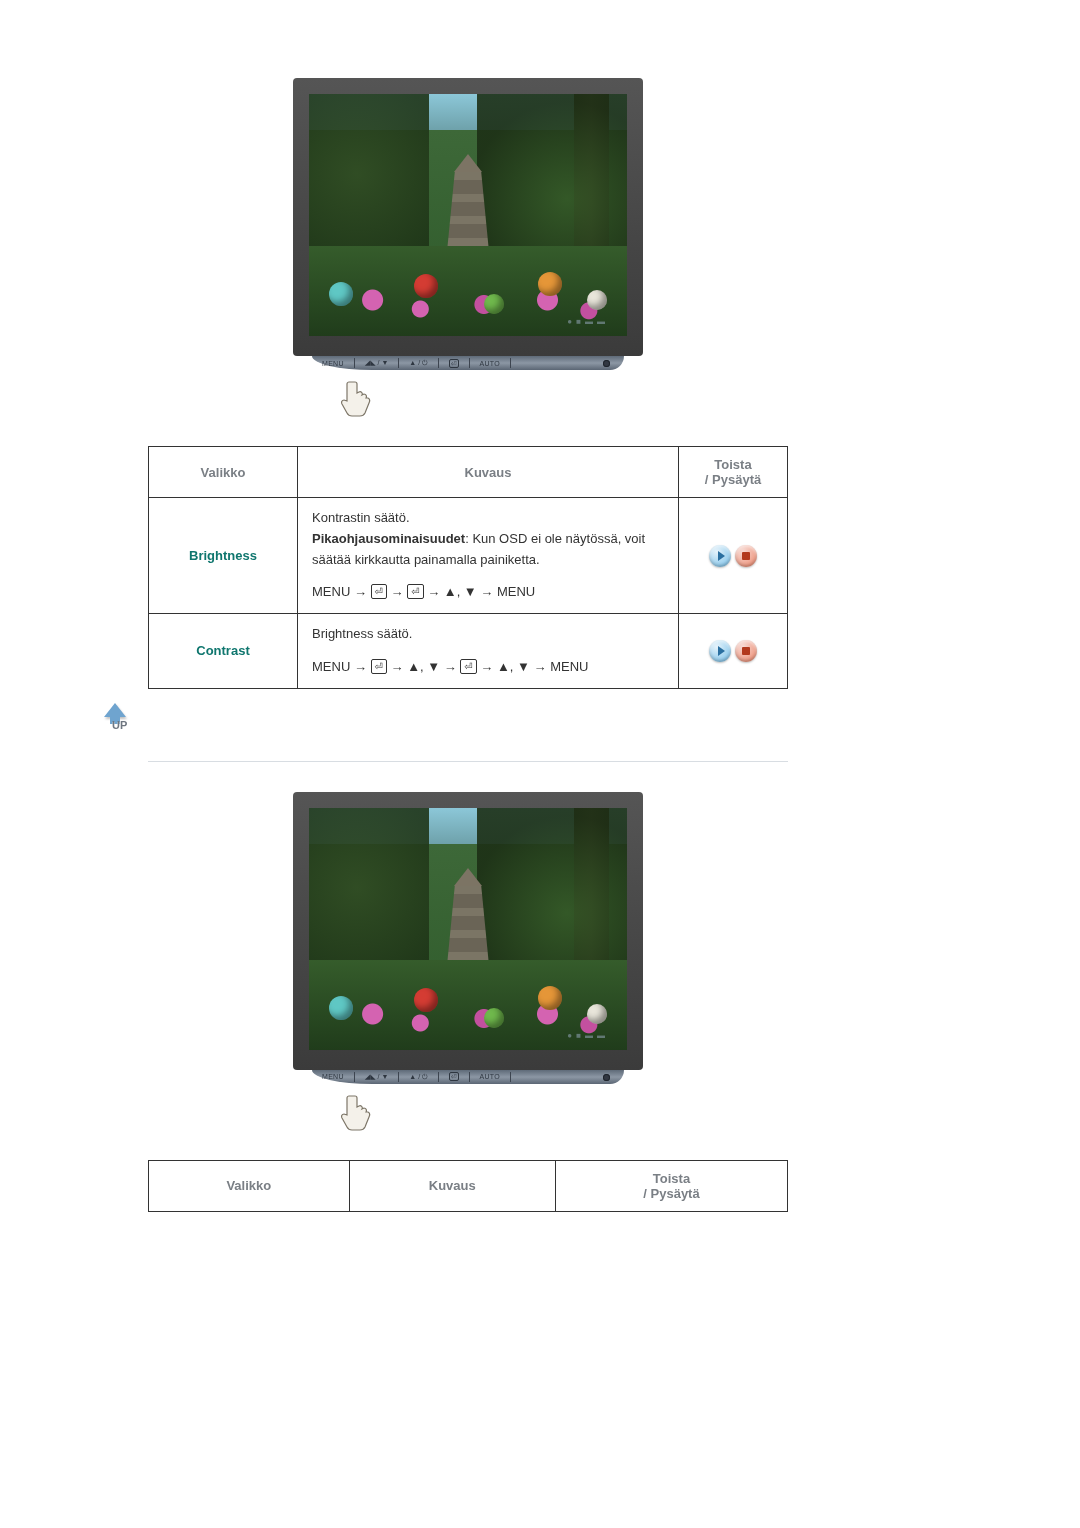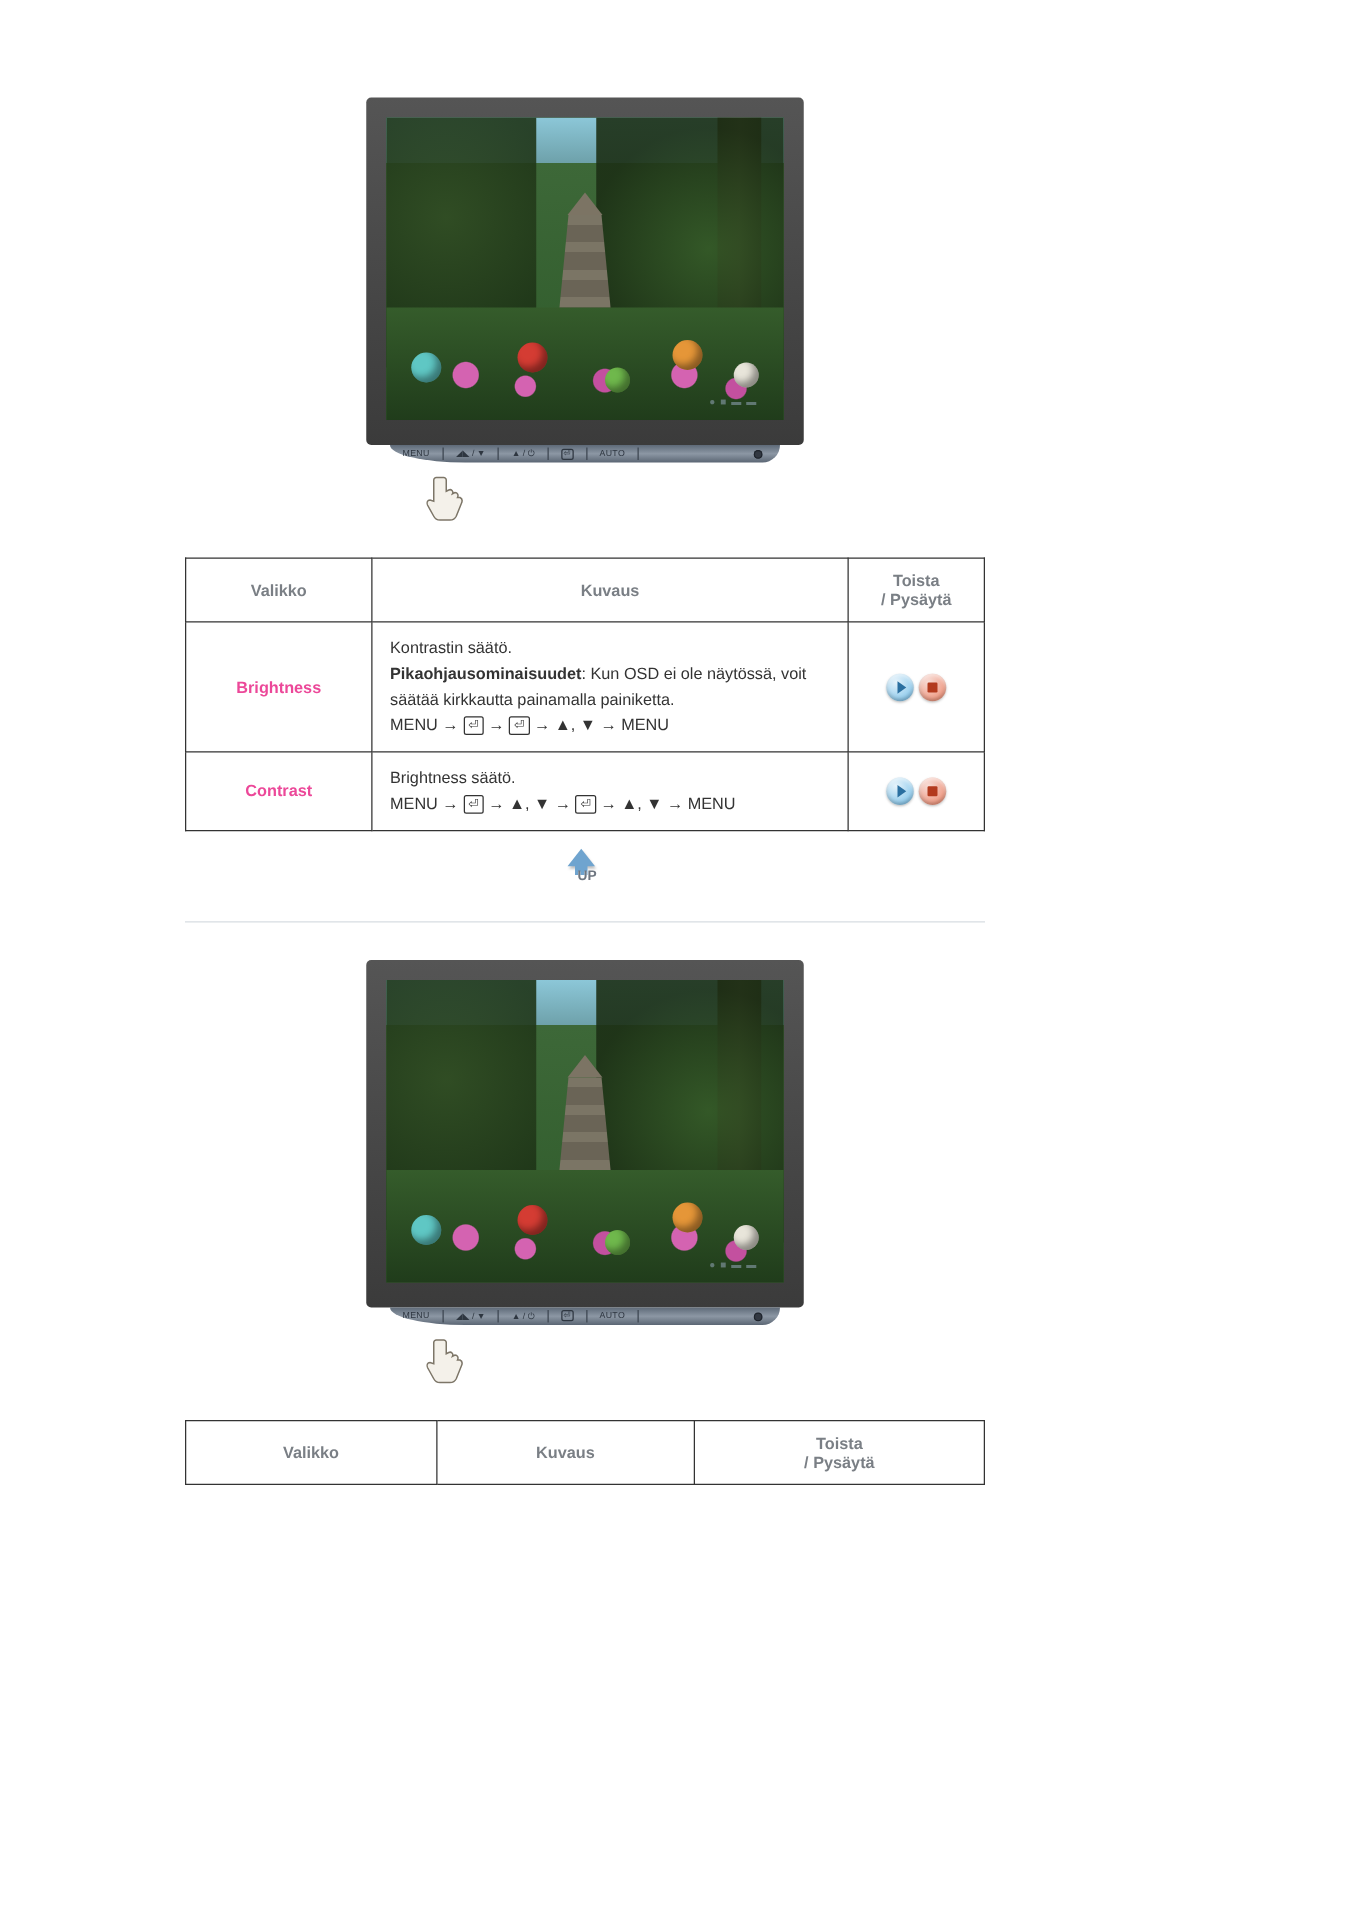--- a/index.html
+++ b/index.html
@@ -134,33 +134,33 @@
   }
   table.spec th {
     font-weight: bold;
     color: #7a7f85;
     text-align: center;
     background: #fff;
     font-size: 13px;
   }
   table.spec td.label {
     font-weight: bold;
-    color: #ec4899;
+    color: #0f766e;
     width: 120px;
     text-align: center;
   }
   table.spec td.desc {
     color: #333;
     line-height: 1.6;
   }
   table.spec td.action {
     width: 80px;
     text-align: center;
   }
-  .nav-seq { margin-top: 0; }
+  .nav-seq { margin-top: 12px; }
   .enter-box {
     display:inline-block; border:1px solid #333; border-radius:2px;
     font-size:10px; padding:0 3px; vertical-align:1px; line-height:1.3;
   }
   .arrow-tri-up::before { content:"▲"; }
   .arrow-tri-down::before { content:"▼"; }
 
   .play-stop { display:inline-flex; gap:4px; justify-content:center; }
   .pill {
     width:22px; height:22px; border-radius:50%;
@@ -174,21 +174,21 @@
     border-left:7px solid #2a6fa0;
     border-top:5px solid transparent;
     border-bottom:5px solid transparent;
     margin-left:2px;
   }
   .pill.stop::before{
     content:""; width:8px; height:8px; background:#b33a1e; border-radius:1px;
   }
 
   .up-badge {
-    display:flex; justify-content:center; margin: 14px 0 30px 0; text-decoration: underline;
+    display:flex; margin: 14px 0 30px 0; text-decoration: underline;
   }
   .up-badge .shape {
     position:relative; width:40px; height:28px;
   }
   .up-badge .arrow3d {
     position:absolute; left:6px; top:0;
     width:0; height:0;
     border-left:11px solid transparent;
     border-right:11px solid transparent;
     border-bottom:14px solid #6fa4cf;

